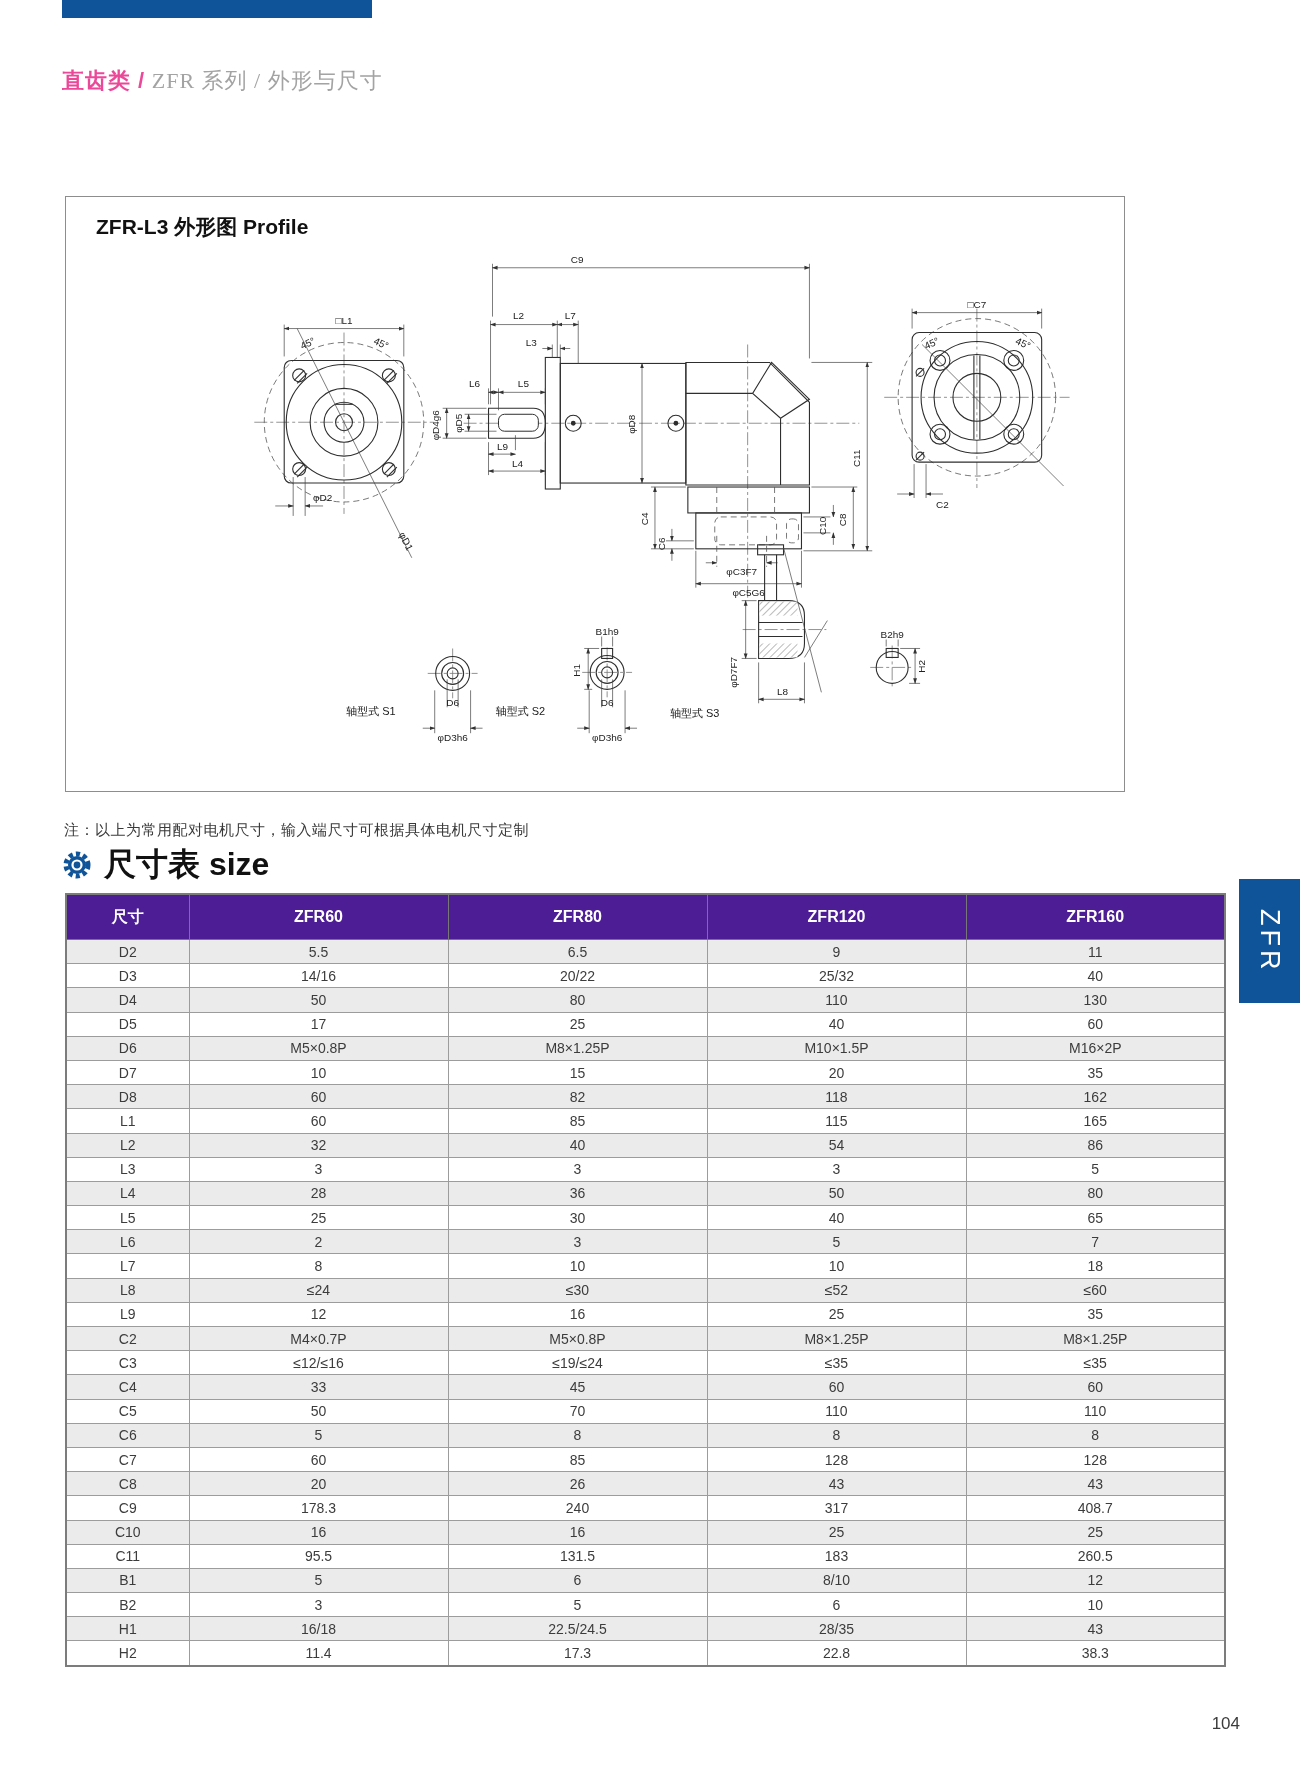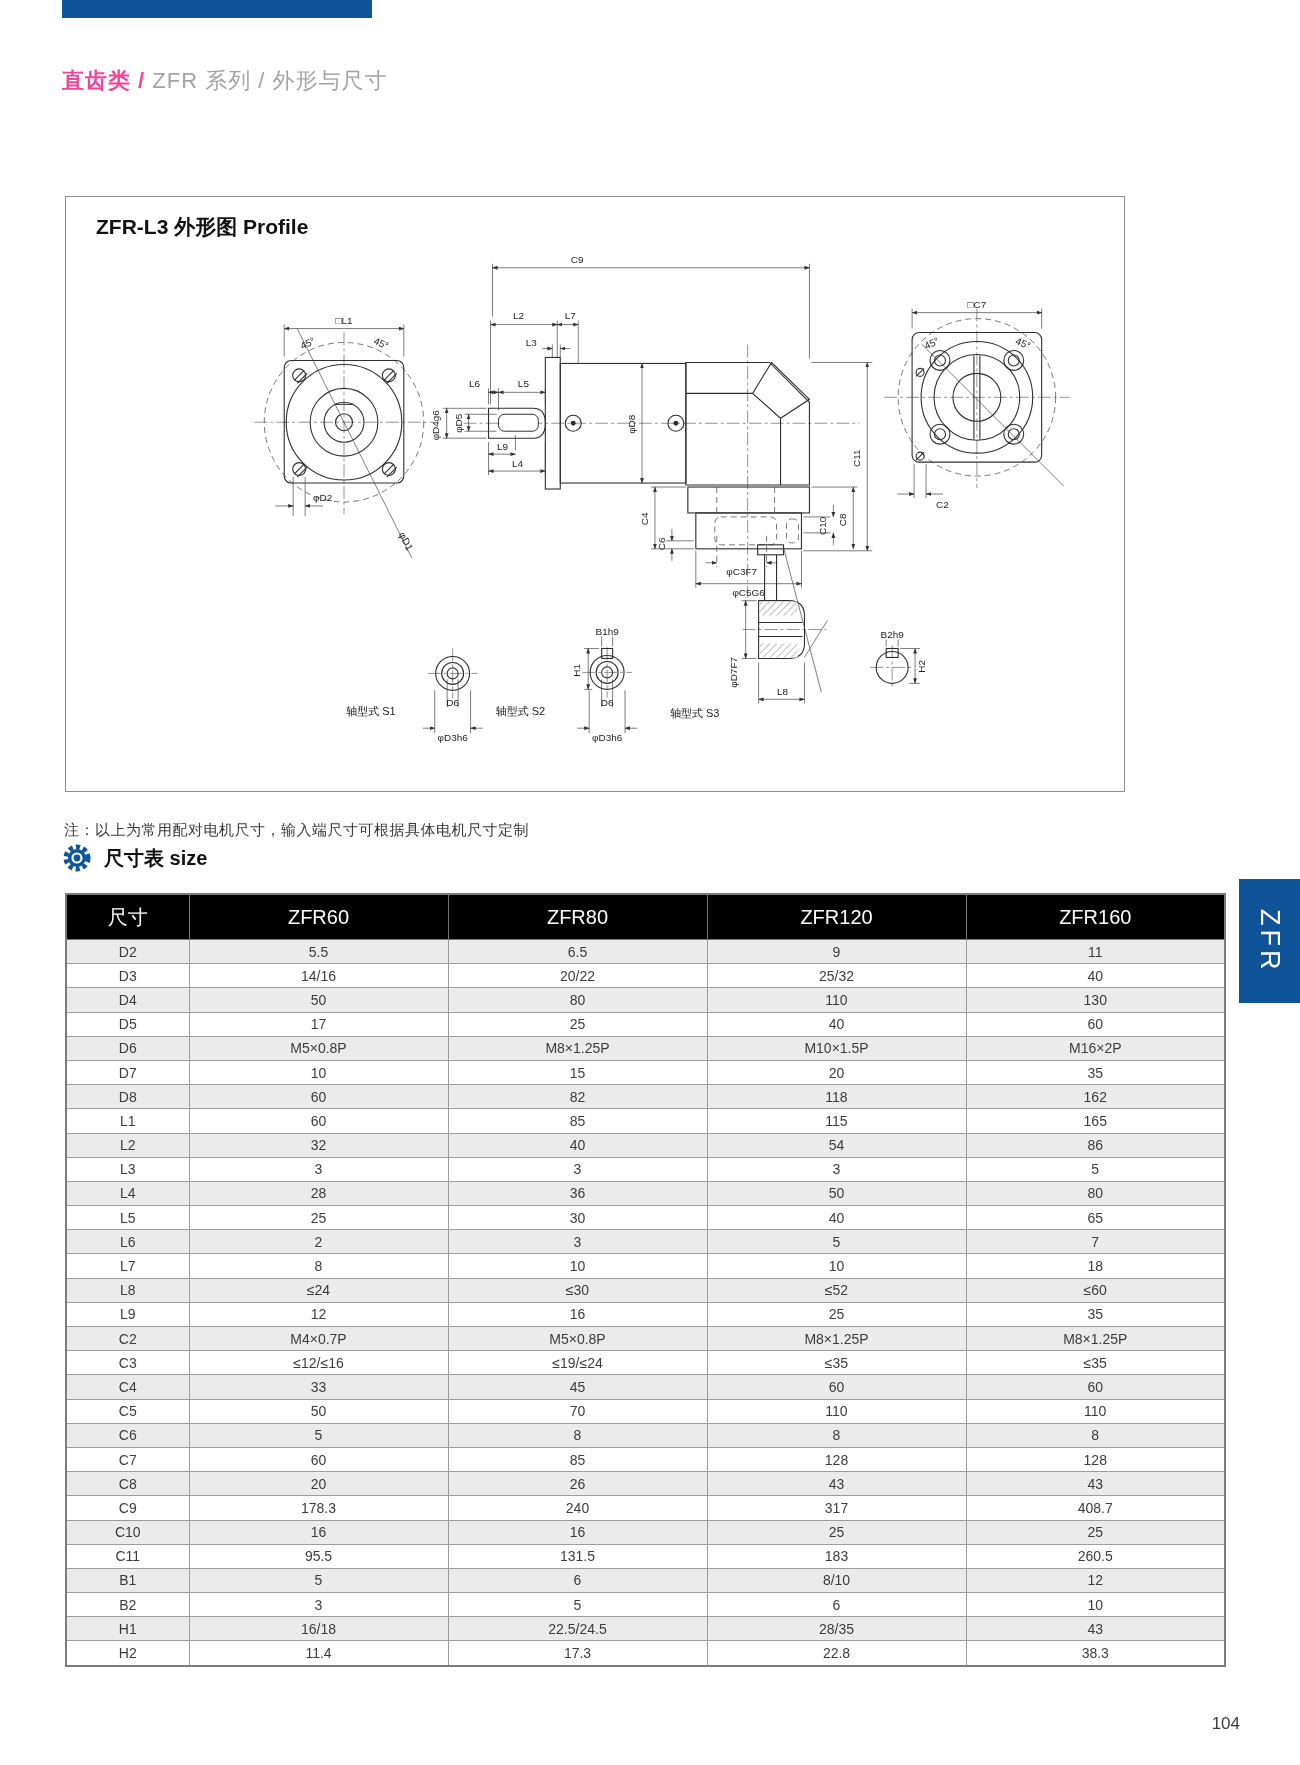--- a/index.html
+++ b/index.html
@@ -1,28 +1,28 @@
 <!DOCTYPE html>
 <html><head>
 <meta charset="utf-8">
 <style>
   html,body{margin:0;padding:0;background:#fff;}
   body{width:1300px;height:1765px;position:relative;font-family:"Liberation Sans",sans-serif;overflow:hidden;}
   .topbar{position:absolute;left:62px;top:0;width:310px;height:18px;background:#0f5499;}
   .breadcrumb{position:absolute;left:62px;top:66px;font-size:22px;letter-spacing:1px;}
   .breadcrumb .b1{color:#ec4899;font-weight:bold;}
-  .breadcrumb .b2{color:#a3a3a3;}
+  .breadcrumb .b2{color:#a3a3a3;font-family:Liberation Serif, serif;}
   .profile-box{position:absolute;left:65px;top:196px;width:1060px;height:596px;border:1px solid #8d8d8d;box-sizing:border-box;background:#fff;}
   .profile-title{position:absolute;left:30px;top:16px;font-size:21px;font-weight:600;color:#111;}
   .drawing-svg{position:absolute;left:0;top:0;}
   .note{position:absolute;left:64px;top:806px;font-size:15px;color:#3a3a3a;letter-spacing:.5px;}
   .size-header{position:absolute;left:62px;top:843px;display:flex;align-items:center;gap:12px;}
-  .size-header .txt{font-size:20px;font-weight:bold;color:#111;}
+  .size-header .txt{font-size:32px;font-weight:bold;color:#111;}
   table.dim{position:absolute;left:65px;top:893px;width:1160px;border-collapse:collapse;table-layout:fixed;}
-  table.dim th{background:#000000;color:#fff;font-size:20px;font-weight:normal;height:42px;border:1px solid #777;}
+  table.dim th{background:#4c1d95;color:#fff;font-size:16px;font-weight:bold;height:42px;border:1px solid #777;}
   table.dim td{height:23.2px;font-size:14px;color:#3c3c3c;text-align:center;border:1px solid #9c9c9c;padding:0;}
   table.dim tr:nth-child(odd) td{background:#ebebeb;}
   table.dim tr:nth-child(even) td{background:#ffffff;}
   table.dim{border:2px solid #7c7c7c;}
   .col-label{width:123px;}
   .col-val{width:259px;}
   .side-tab{position:absolute;left:1239px;top:879px;width:61px;height:124px;background:#0f5499;color:#fff;
     display:flex;align-items:center;justify-content:center;}
   .side-tab span{writing-mode:vertical-rl;font-size:27px;letter-spacing:4px;font-weight:500;}
   .page-num{position:absolute;left:1100px;top:1714px;width:140px;text-align:right;font-size:17px;color:#3c3c3c;}

